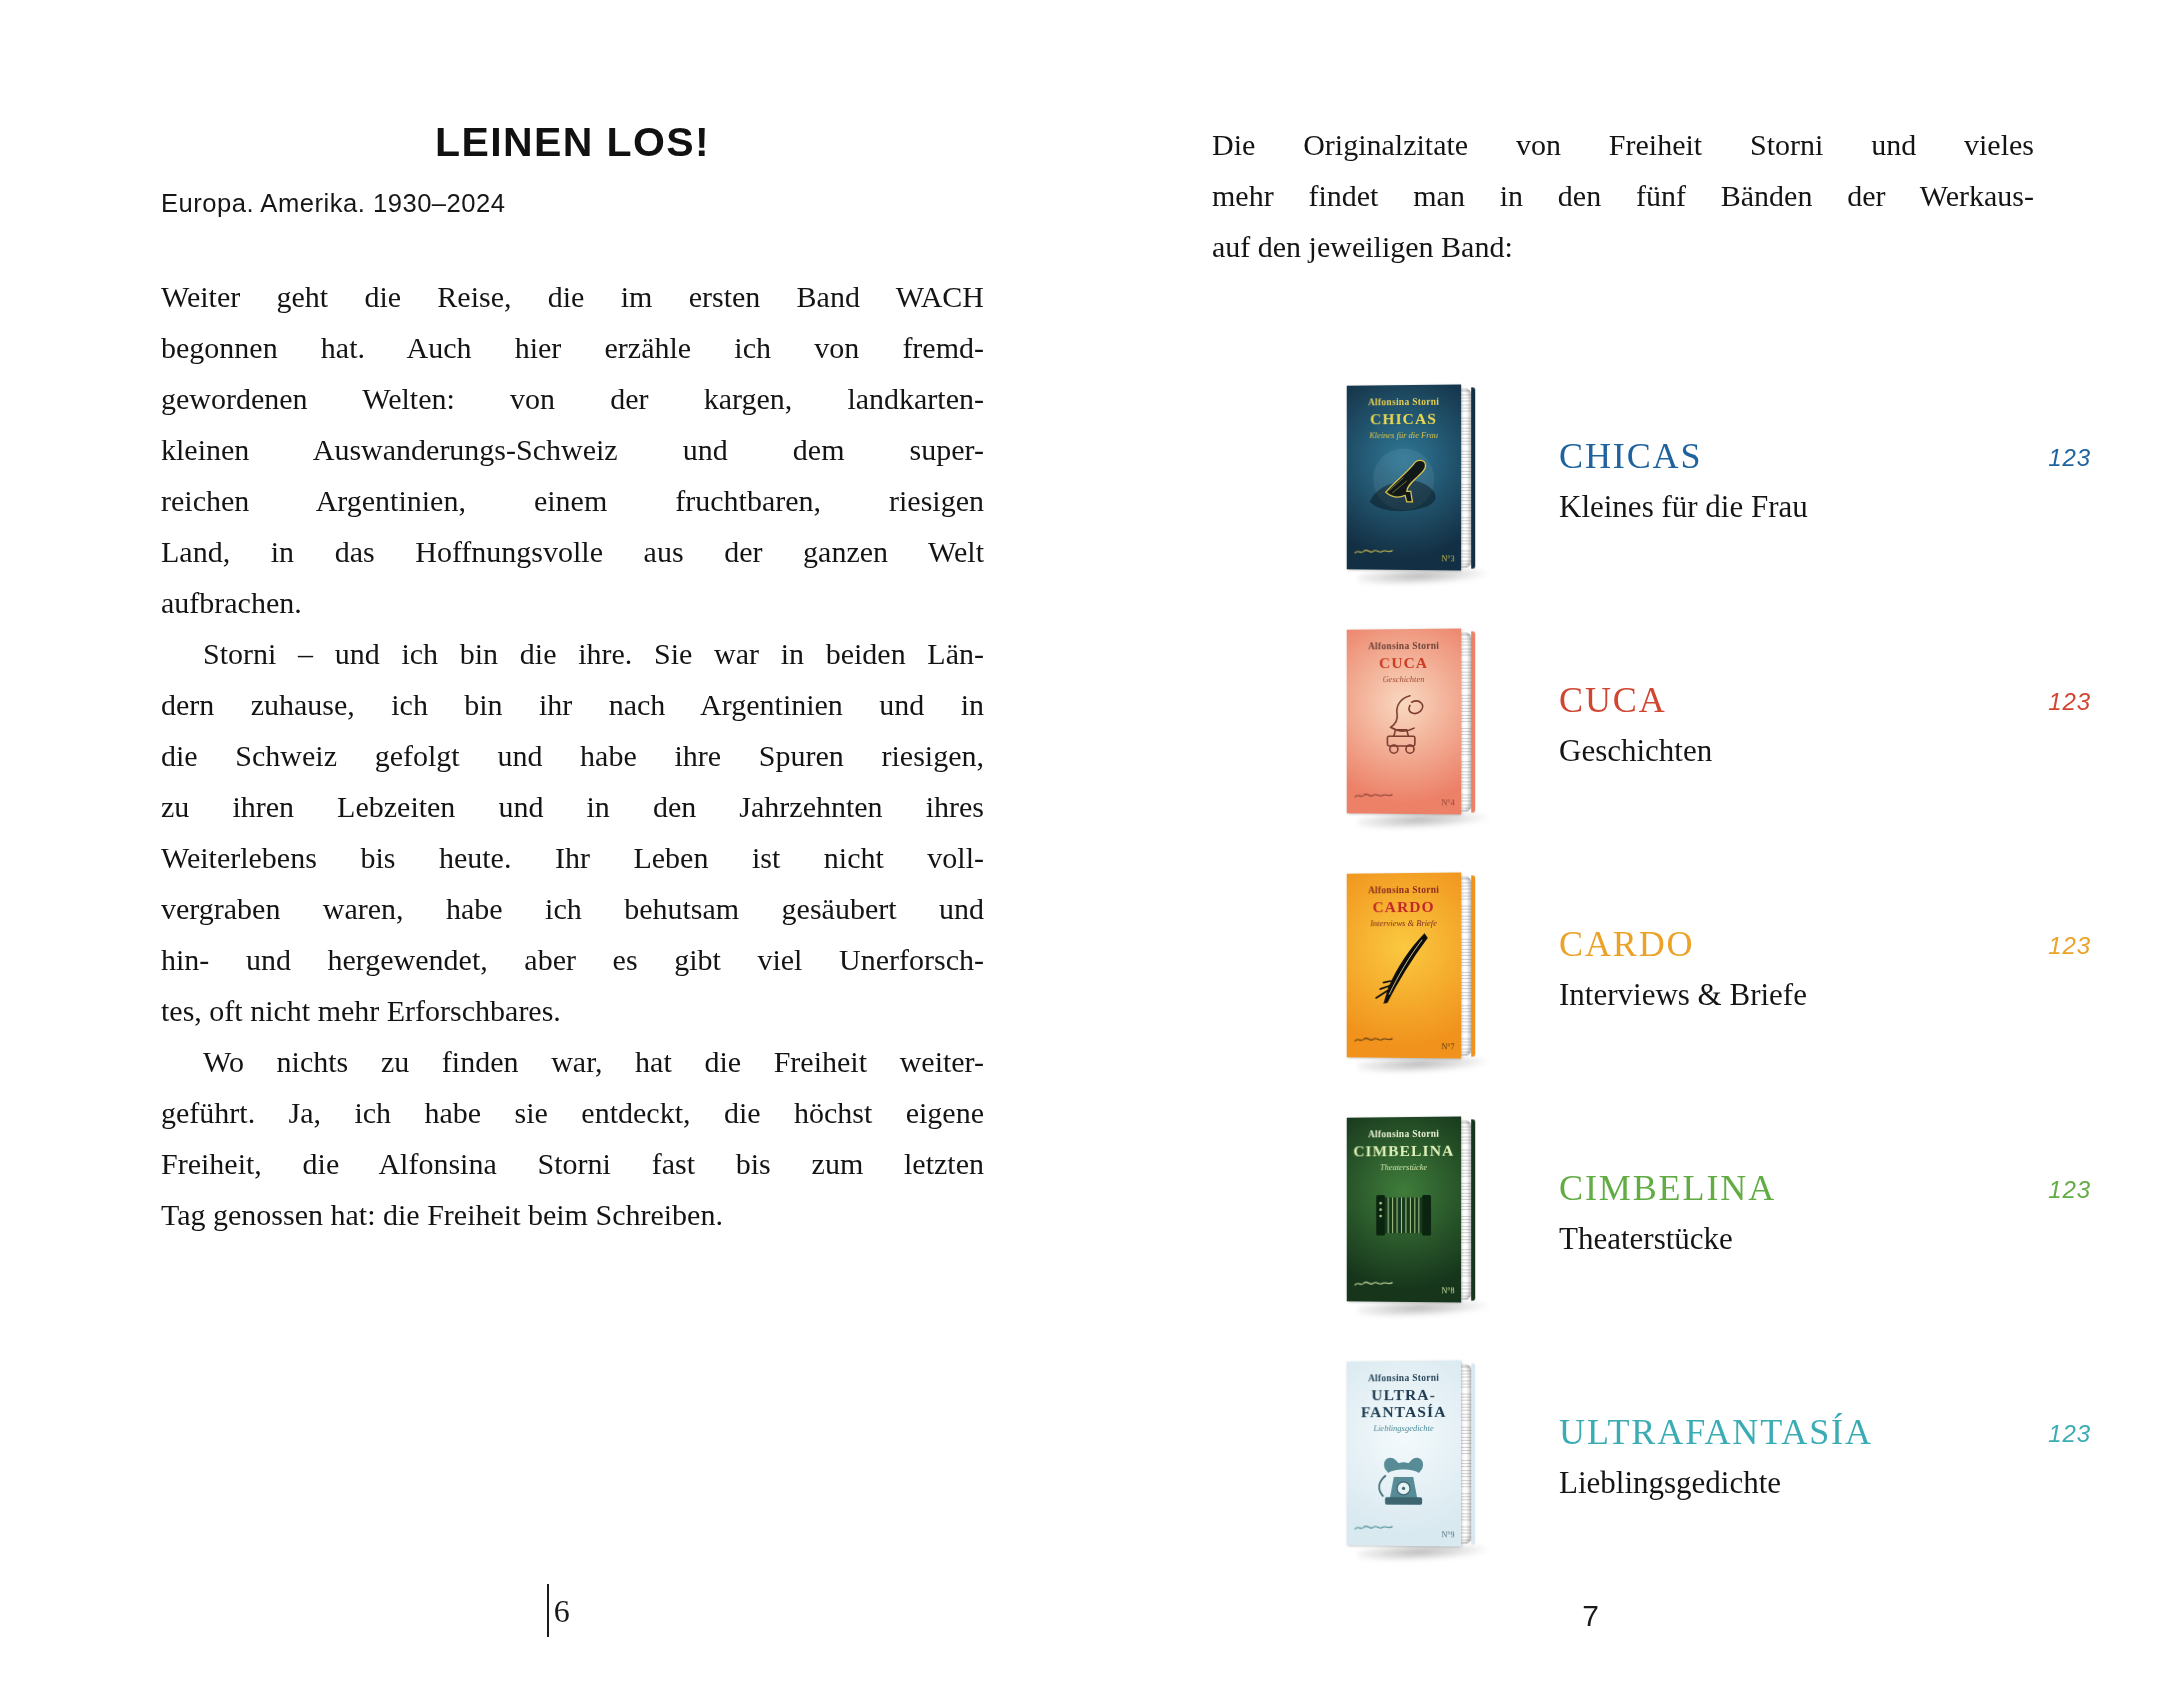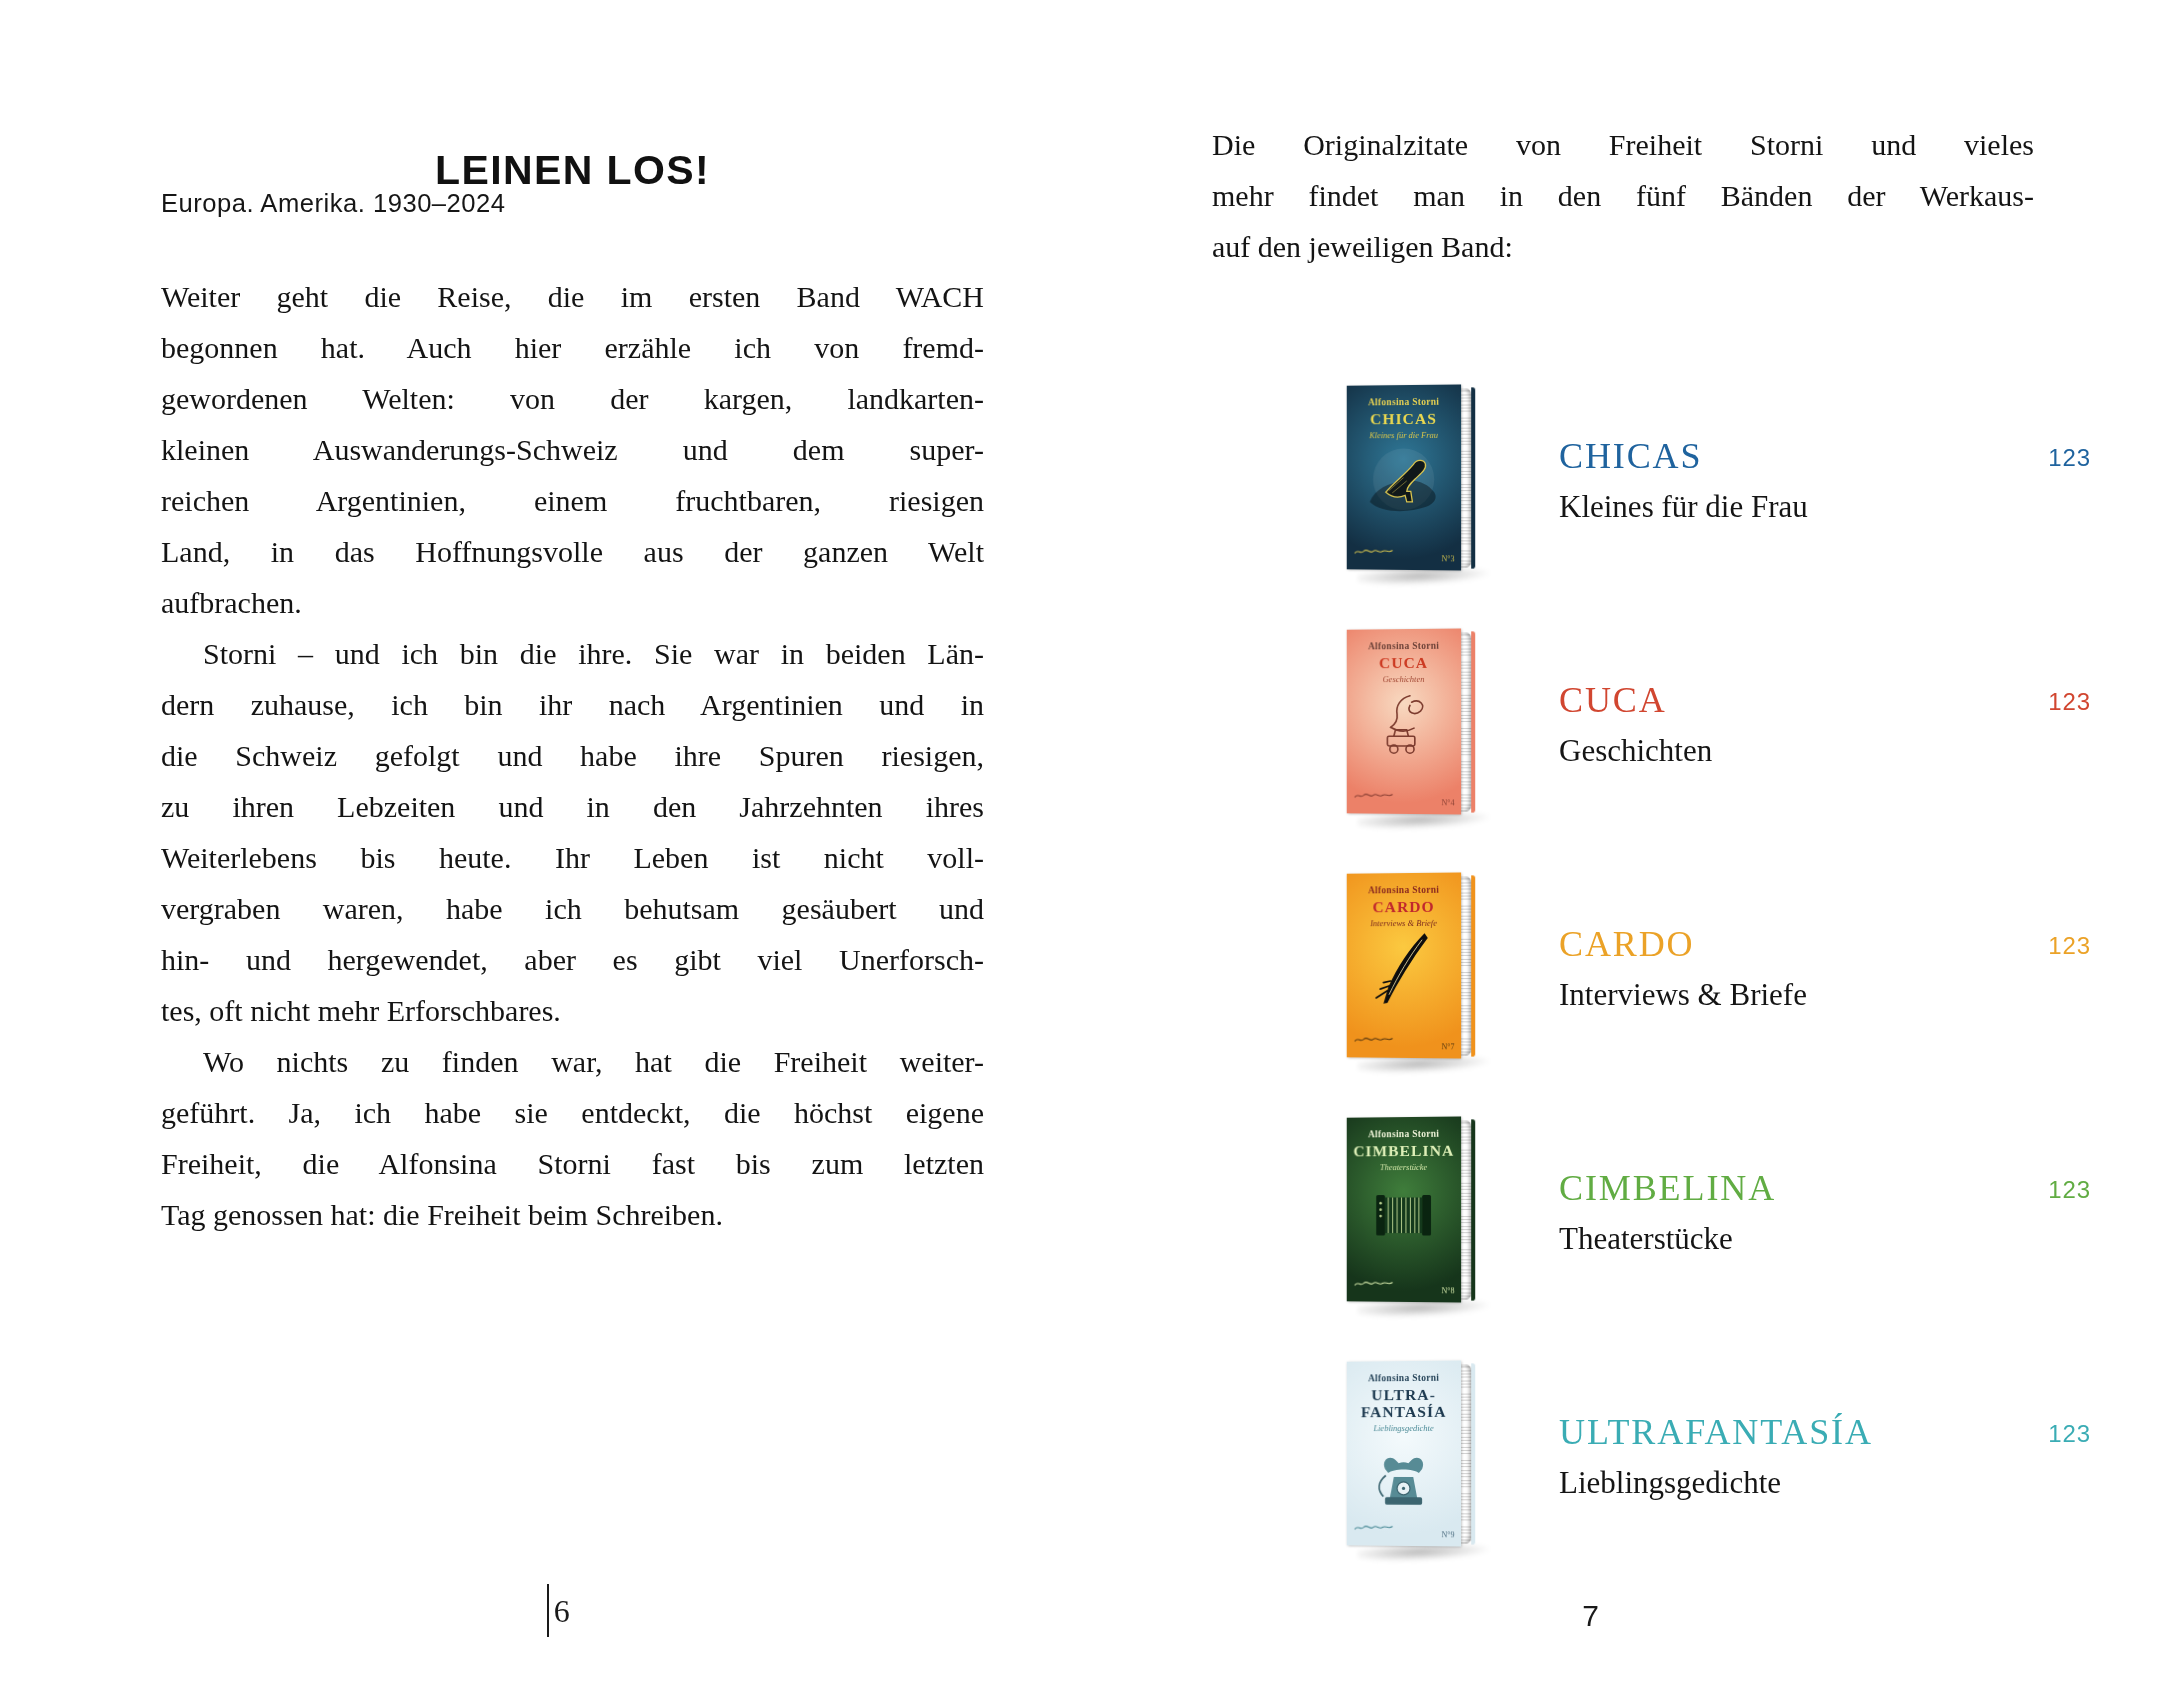--- a/index.html
+++ b/index.html
@@ -8,21 +8,21 @@
     background:#ffffff; overflow:hidden;
     font-family:"Liberation Serif", serif; color:#1a1a1a;
     -webkit-font-smoothing:antialiased;
   }
 
   
   #doc-title {
     position:absolute; left:161px; top:119px; width:823px;
     text-align:center;
     font-family:"Liberation Sans", sans-serif;
-    font-size:41px; font-weight:700; letter-spacing:1.4px; color:#111;margin-top:28px;
+    font-size:41px; font-weight:700; letter-spacing:1.4px; color:#111;
   }
   #doc-subtitle {
     position:absolute; left:161px; top:189px; width:823px;
     font-family:"Liberation Sans", sans-serif;
     font-size:25.6px; font-weight:400; letter-spacing:0.5px; color:#161616;
   }
   #body-text {
     position:absolute; left:161px; top:271px; width:823px;
     font-size:30px; line-height:51px; color:#141414;
   }
@@ -76,21 +76,21 @@
   .cv-art svg{ width:81px; height:81px; }
   .cv-sig    { position:absolute; left:6.6px; bottom:8.5px; }
   .cv-num    { position:absolute; right:6.6px; bottom:6.6px; font-size:8px; }
 
   .bk-text    { position:absolute; left:347px; top:49px; }
   .bk-title   { font-size:36px; letter-spacing:1.9px; line-height:44px; }
   .bk-subtitle{ font-size:31px; color:#151515; margin-top:10.4px; line-height:38px; }
   .bk-pageref {
     position:absolute; right:0; top:59px;
     font-family:"Liberation Sans", sans-serif;
-    font-size:24px; font-weight:500; letter-spacing:0.9px;
+    font-size:24px; font-weight:500; letter-spacing:0.9px;font-style:italic;
   }
 
   #right-folio {
     position:absolute; left:1212px; top:1599px; width:757px;
     text-align:center;
     font-family:"Liberation Sans", sans-serif;
     font-size:30px; color:#1a1a1a;
   }
 </style>
 </head>

